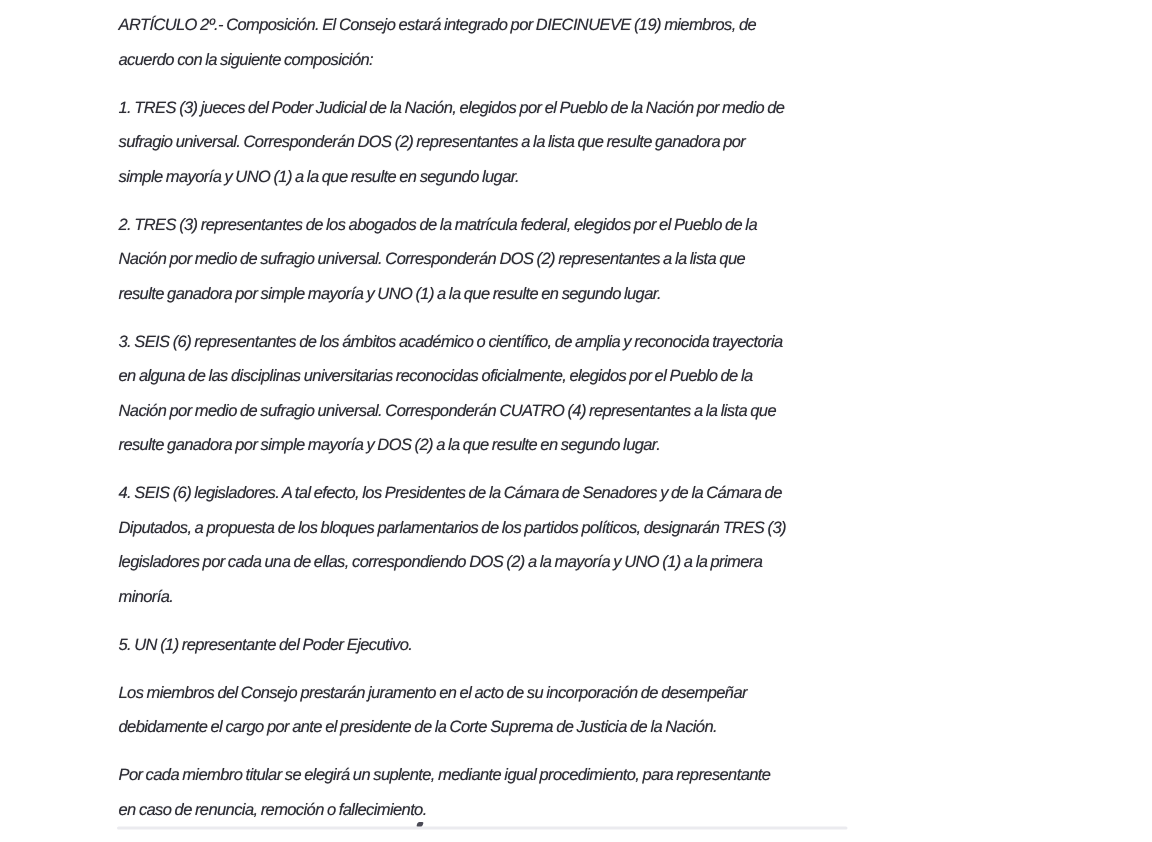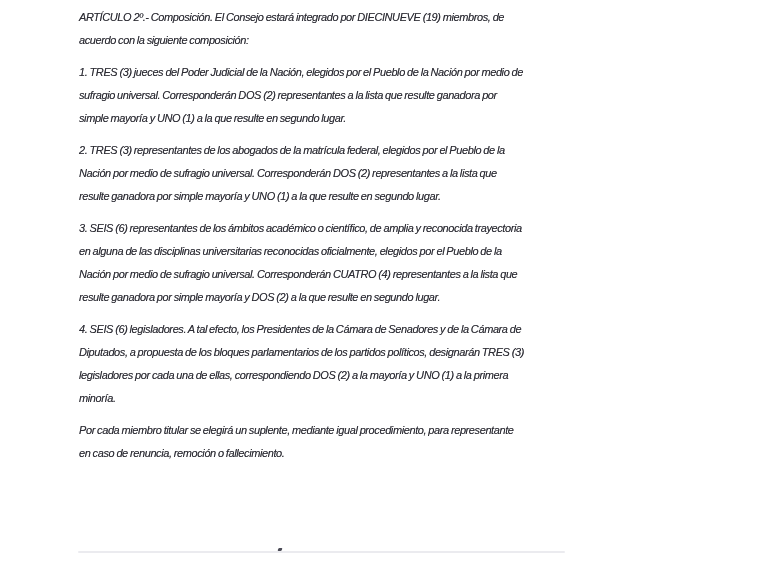--- a/index.html
+++ b/index.html
@@ -64,18 +64,21 @@
 Nación por medio de sufragio universal. Corresponderán DOS (2) representantes a la lista que
 resulte ganadora por simple mayoría y UNO (1) a la que resulte en segundo lugar.</p>
   <p class="par">3. SEIS (6) representantes de los ámbitos académico o científico, de amplia y reconocida trayectoria
 en alguna de las disciplinas universitarias reconocidas oficialmente, elegidos por el Pueblo de la
 Nación por medio de sufragio universal. Corresponderán CUATRO (4) representantes a la lista que
 resulte ganadora por simple mayoría y DOS (2) a la que resulte en segundo lugar.</p>
   <p class="par">4. SEIS (6) legisladores. A tal efecto, los Presidentes de la Cámara de Senadores y de la Cámara de
 Diputados, a propuesta de los bloques parlamentarios de los partidos políticos, designarán TRES (3)
 legisladores por cada una de ellas, correspondiendo DOS (2) a la mayoría y UNO (1) a la primera
 minoría.</p>
+  <p class="par">5. UN (1) representante del Poder Ejecutivo.</p>
+  <p class="par">Los miembros del Consejo prestarán juramento en el acto de su incorporación de desempeñar
+debidamente el cargo por ante el presidente de la Corte Suprema de Justicia de la Nación.</p>
   <p class="par">Por cada miembro titular se elegirá un suplente, mediante igual procedimiento, para representante
 en caso de renuncia, remoción o fallecimiento.</p>
 </main>
 
 <div class="artifact-line"></div>
 <div class="artifact-speck"></div>
 
 </body></html>

